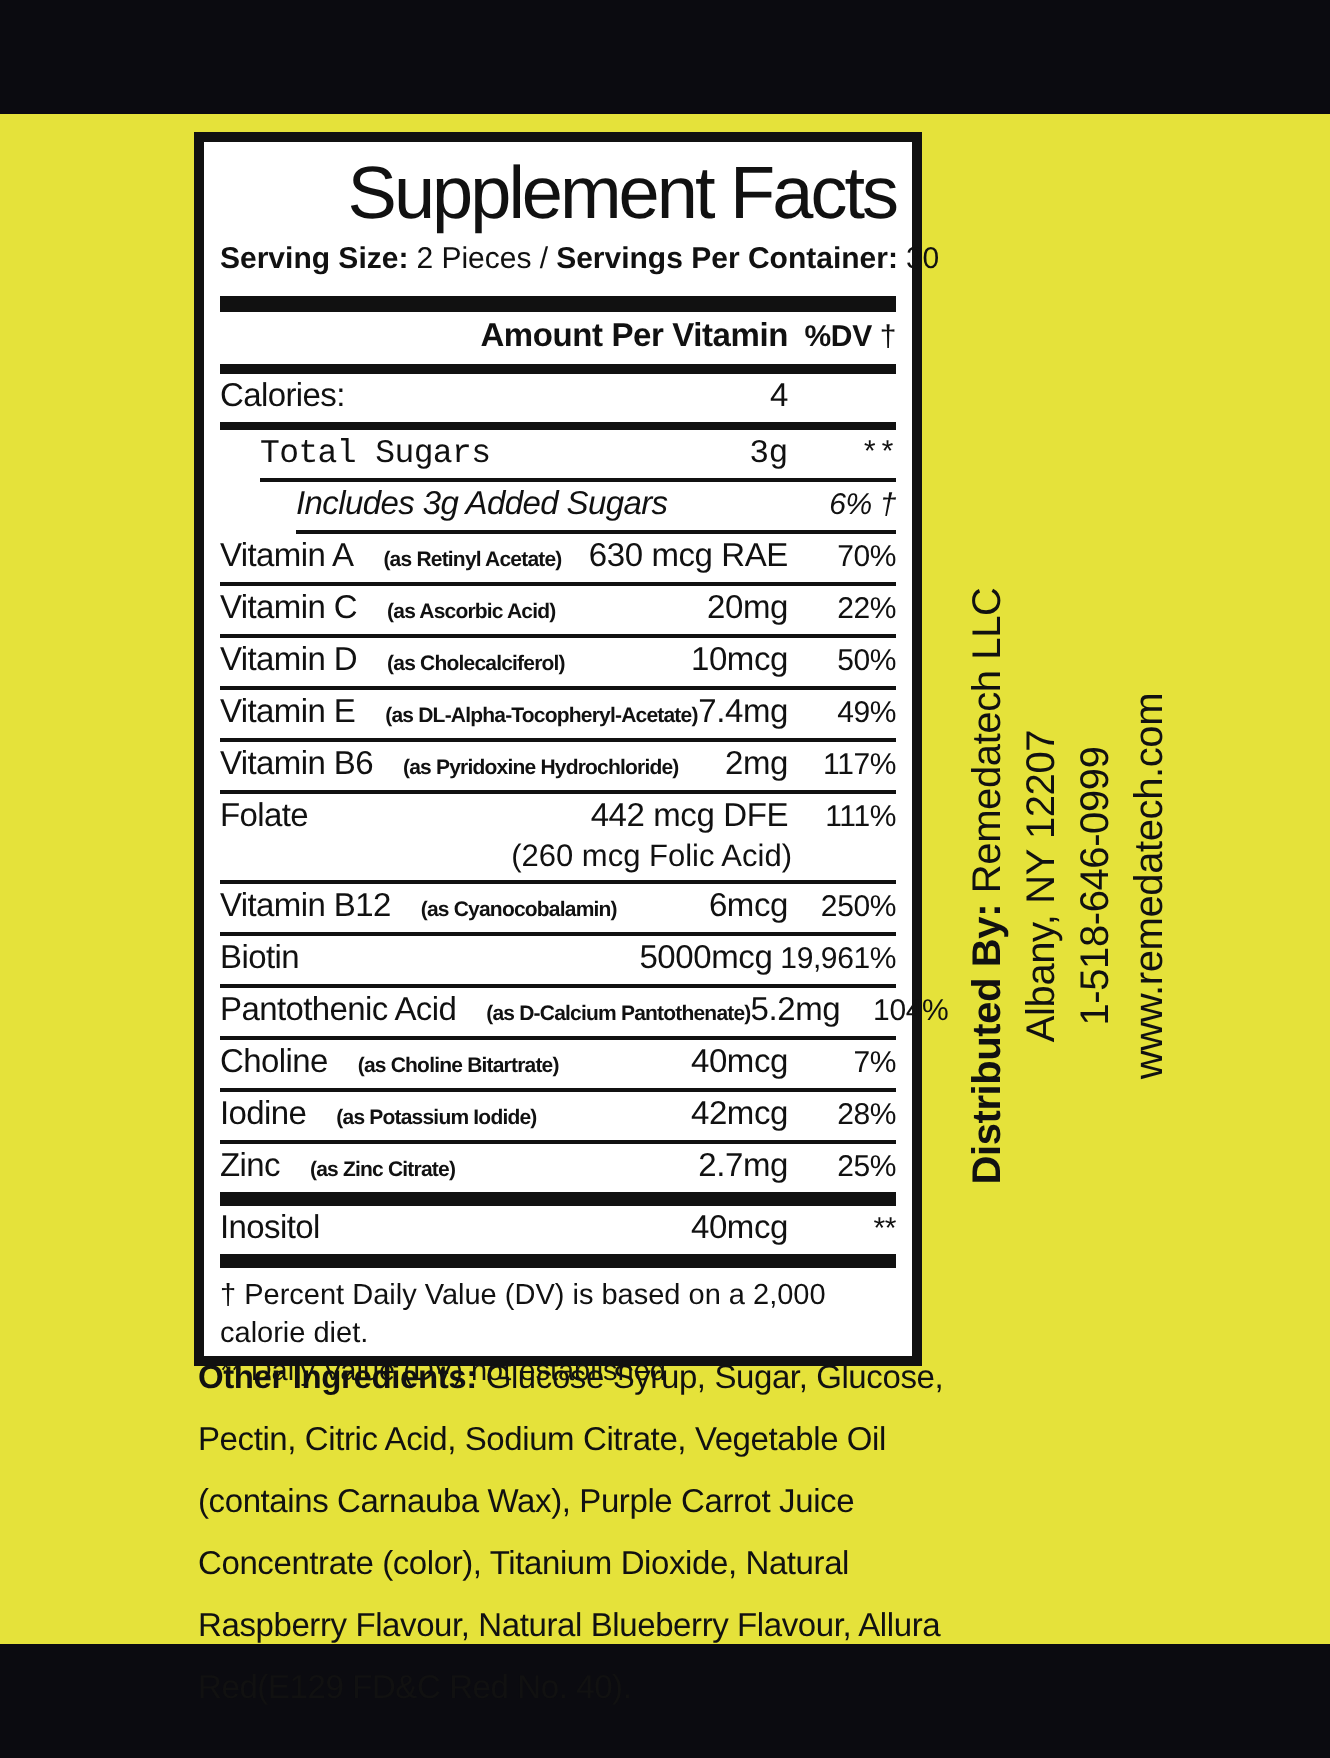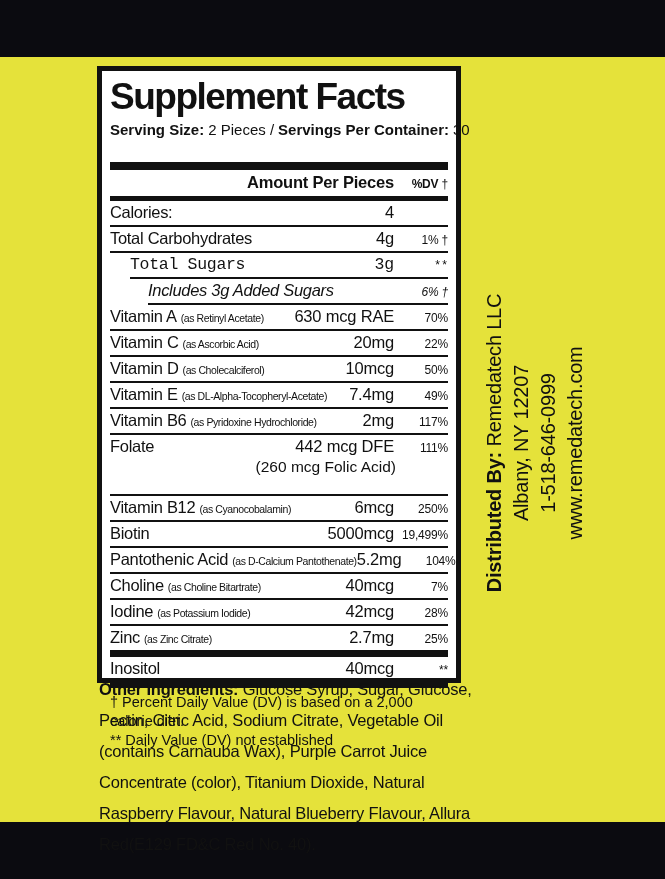--- a/index.html
+++ b/index.html
@@ -14,41 +14,41 @@
   .band-top{top:0;}
   .band-bottom{top:822px;}
 
   
   .panel{
     position:absolute;left:97px;top:66px;width:364px;height:617px;
     background:#ffffff;border:5px solid #111;box-sizing:border-box;
     padding:4px 8px 6px 8px;
   }
   .panel-title{
-    font-size:37px;font-weight:700;letter-spacing:-1.5px;
-    line-height:44px;white-space:nowrap;
-  }
-  .serving-line{font-size:15px;line-height:20px;margin:1px 0 22px 0;white-space:nowrap;}
+    font-size:37px;font-weight:400;letter-spacing:-1.5px;
+    line-height:44px;white-space:nowrap;text-align:right;
+  }
+  .serving-line{font-size:15px;line-height:20px;margin:1px 0 8px 0;white-space:nowrap;}
   .serving-line .b{font-weight:700;}
   .serving-line span{margin-right:4px;}
   .sep-thick{height:8px;background:#111;}
   .sep-med{height:5px;background:#111;}
   .sep-thin{height:2px;background:#111;}
 
   .row{
     display:flex;align-items:baseline;min-height:21px;
     padding:2px 0 1px 0;white-space:nowrap;
   }
   .row-label{font-size:16.5px;letter-spacing:-0.3px;}
-  .row-detail{font-size:10.5px;letter-spacing:-0.4px;margin-left:4px;font-weight:400;}
+  .row-detail{font-size:10.5px;letter-spacing:-0.4px;margin-left:15px;font-weight:700;}
   .row-amt{margin-left:auto;font-size:16.5px;letter-spacing:-0.2px;padding-right:4px;}
-  .row-dv{min-width:50px;text-align:right;font-size:12px;letter-spacing:-0.2px;}
+  .row-dv{min-width:50px;text-align:right;font-size:15px;letter-spacing:-0.2px;}
   .row-note{
     text-align:right;padding-right:52px;font-size:15.5px;line-height:19px;
-    margin-top:-2px;padding-bottom:18px;
+    margin-top:-2px;padding-bottom:2px;
   }
   .header-row{padding-top:3px;padding-bottom:2px;}
   .header-row .row-amt,.header-row .row-dv{font-weight:700;}
   .header-row .dagger{font-weight:400;}
 
   .footnotes{margin-top:5px;font-size:14.5px;line-height:19px;}
 
   
   .other-ingredients{
     position:absolute;left:99px;top:674px;width:374px;
@@ -75,40 +75,34 @@
   <div class="panel-title">Supplement Facts</div>
 
   <div class="serving-line">
     <span class="b">Serving Size:</span><span>2 Pieces /</span><span class="b">Servings Per Container:</span><span>30</span>
   </div>
 
   <div class="sep-thick"></div>
 
   <div class="row header-row">
     <span class="row-label"></span>
-    <span class="row-amt">Amount Per Pieces</span>
+    <span class="row-amt">Amount Per Vitamin</span>
     <span class="row-dv"><span>%DV</span> <span class="dagger">†</span></span>
   </div>
 
   <div class="sep-med"></div>
 
   <div>
       <div class="row">
     <span class="row-label">Calories:</span>
 
     <span class="row-amt">4</span>
     <span class="row-dv"></span>
   </div>
       <div class="sep-thin" style="height: 2px;"></div>
-      <div class="row">
-    <span class="row-label">Total Carbohydrates</span>
-
-    <span class="row-amt">4g</span>
-    <span class="row-dv">1% †</span>
-  </div>
       <div class="sep-thin" style="height: 2px;"></div>
       <div class="row" style="padding-left: 20px; font-family: Liberation Mono, monospace;">
     <span class="row-label">Total Sugars</span>
 
     <span class="row-amt">3g</span>
     <span class="row-dv">**</span>
   </div>
       <div class="sep-thin" style="height: 2px; margin-left: 20px;"></div>
       <div class="row" style="padding-left: 38px; font-style: italic;">
     <span class="row-label">Includes 3g Added Sugars</span>
@@ -164,21 +158,21 @@
     <span class="row-label">Vitamin B12</span>
     <span class="row-detail">(as Cyanocobalamin)</span>
     <span class="row-amt">6mcg</span>
     <span class="row-dv">250%</span>
   </div>
       <div class="sep-thin" style="height: 2px;"></div>
       <div class="row">
     <span class="row-label">Biotin</span>
 
     <span class="row-amt">5000mcg</span>
-    <span class="row-dv">19,499%</span>
+    <span class="row-dv">19,961%</span>
   </div>
       <div class="sep-thin" style="height: 2px;"></div>
       <div class="row">
     <span class="row-label">Pantothenic Acid</span>
     <span class="row-detail">(as D-Calcium Pantothenate)</span>
     <span class="row-amt">5.2mg</span>
     <span class="row-dv">104%</span>
   </div>
       <div class="sep-thin" style="height: 2px;"></div>
       <div class="row">

